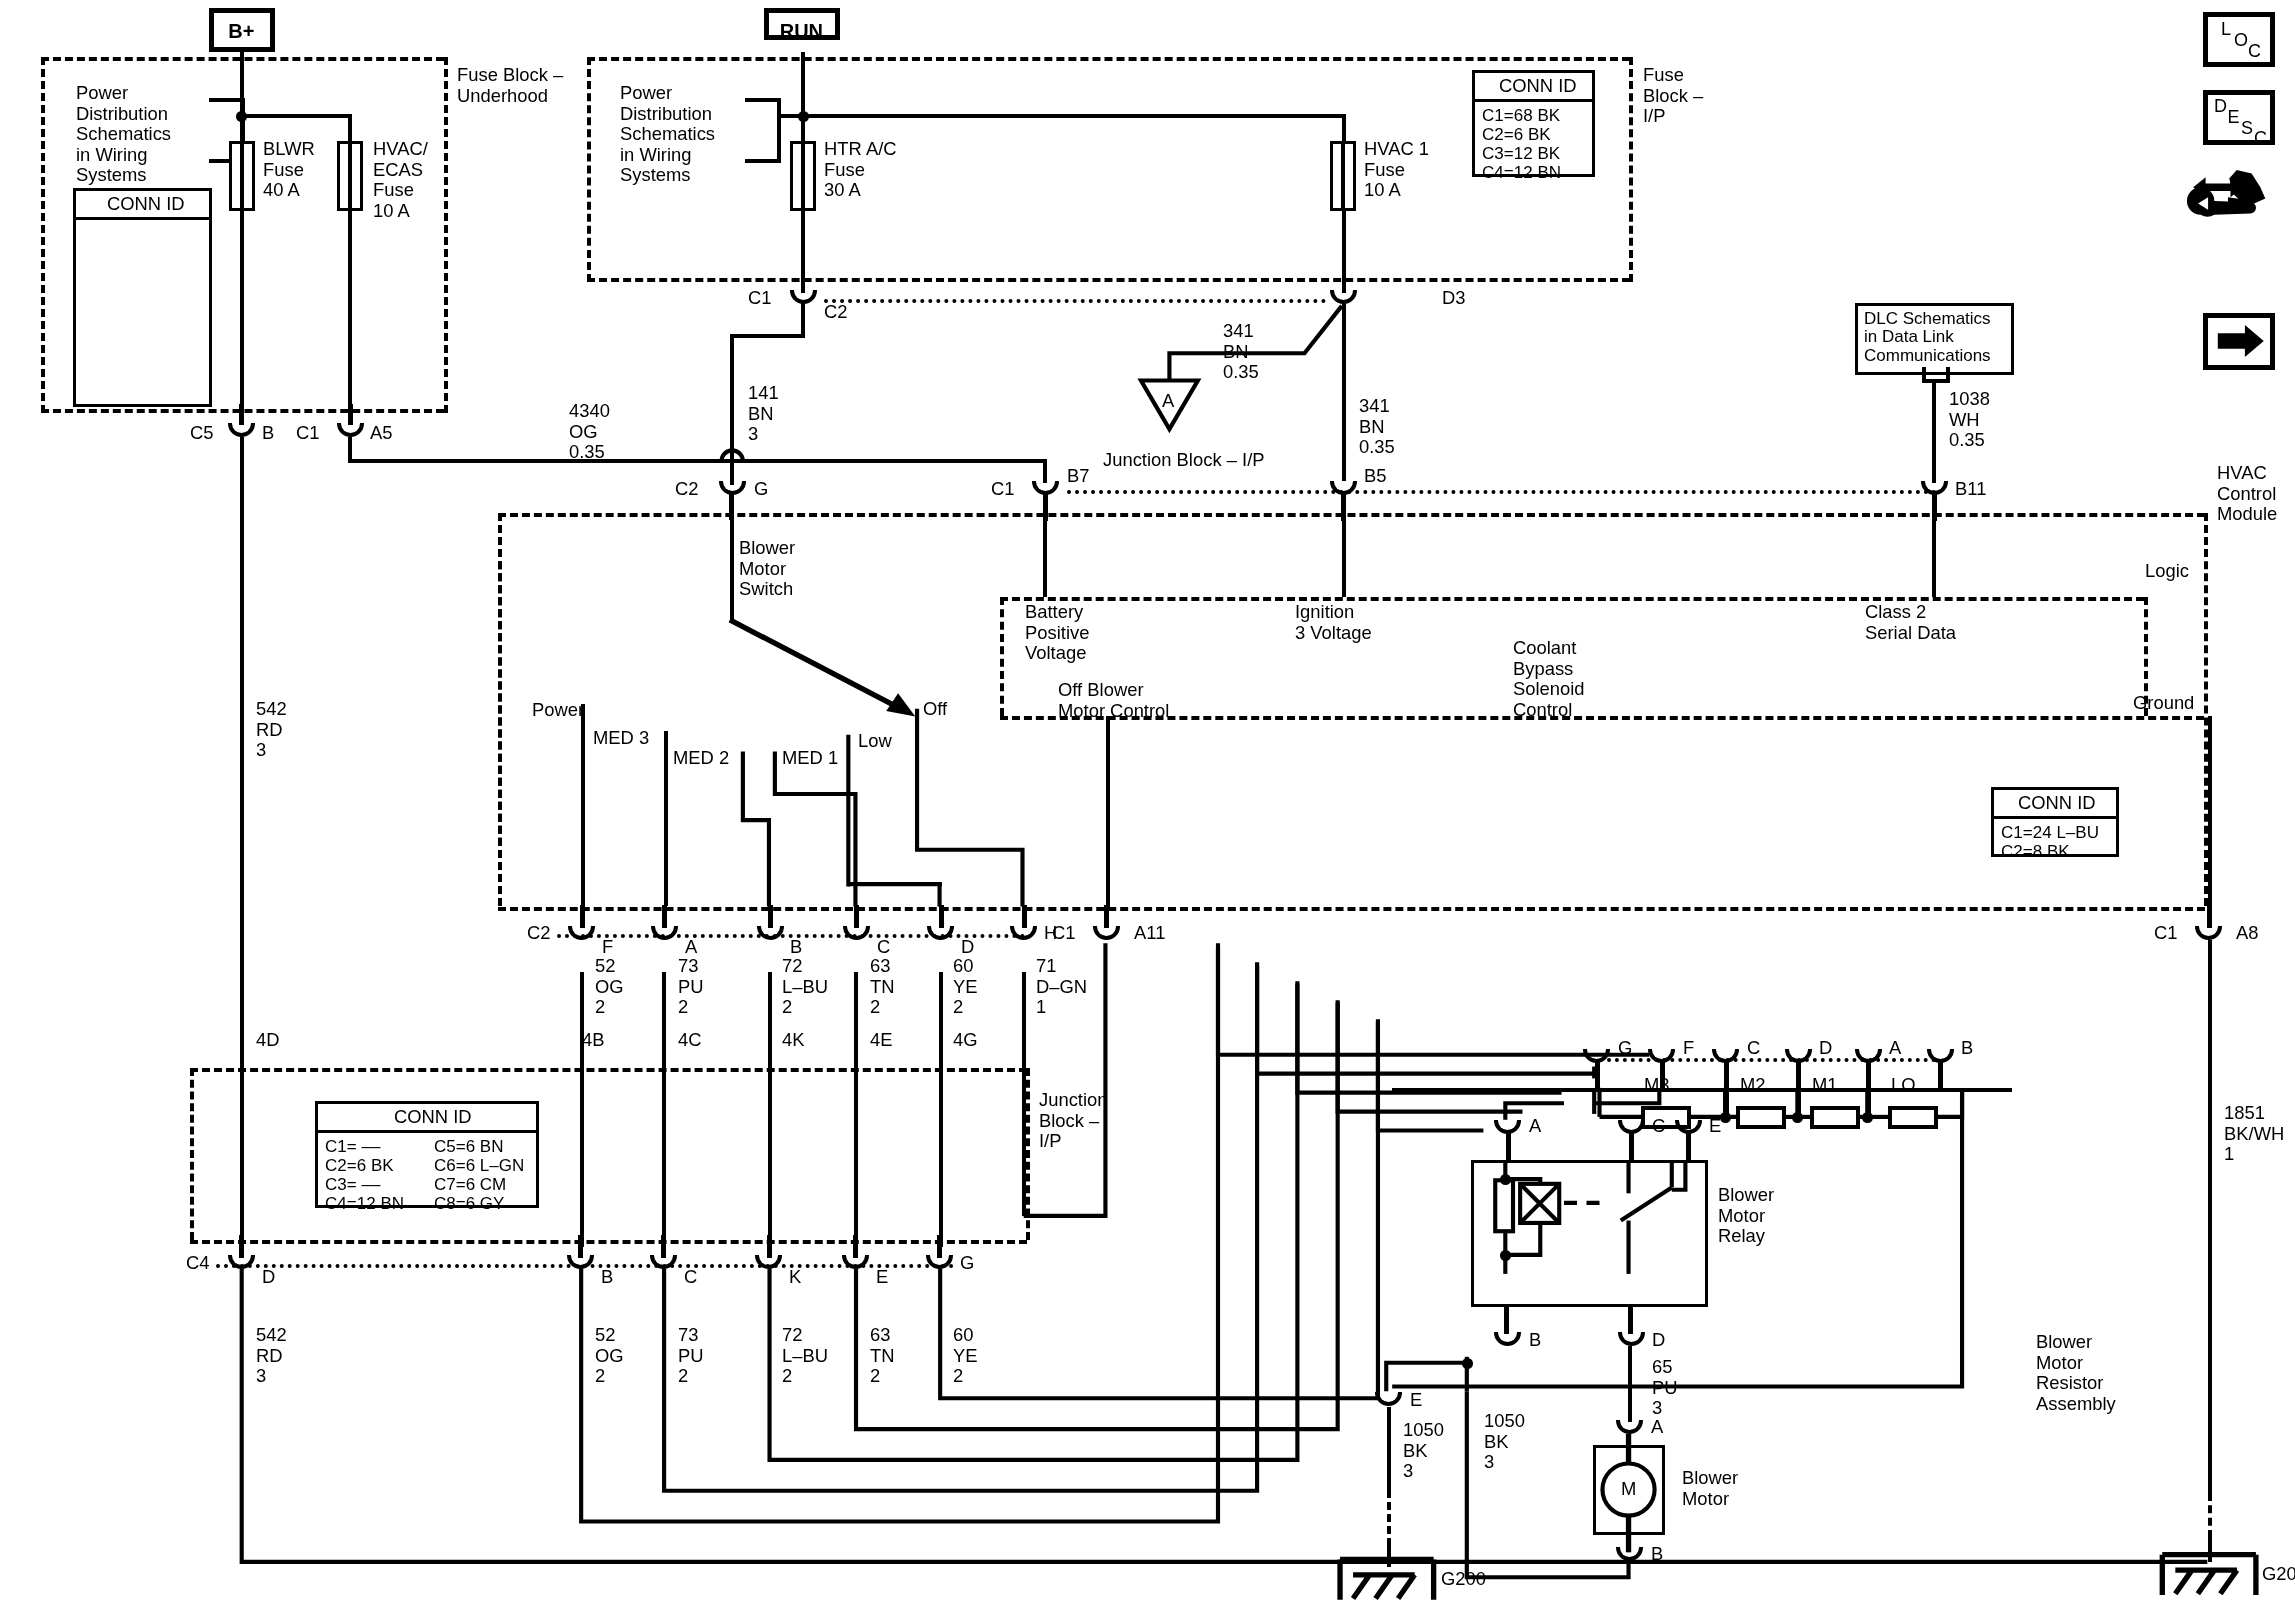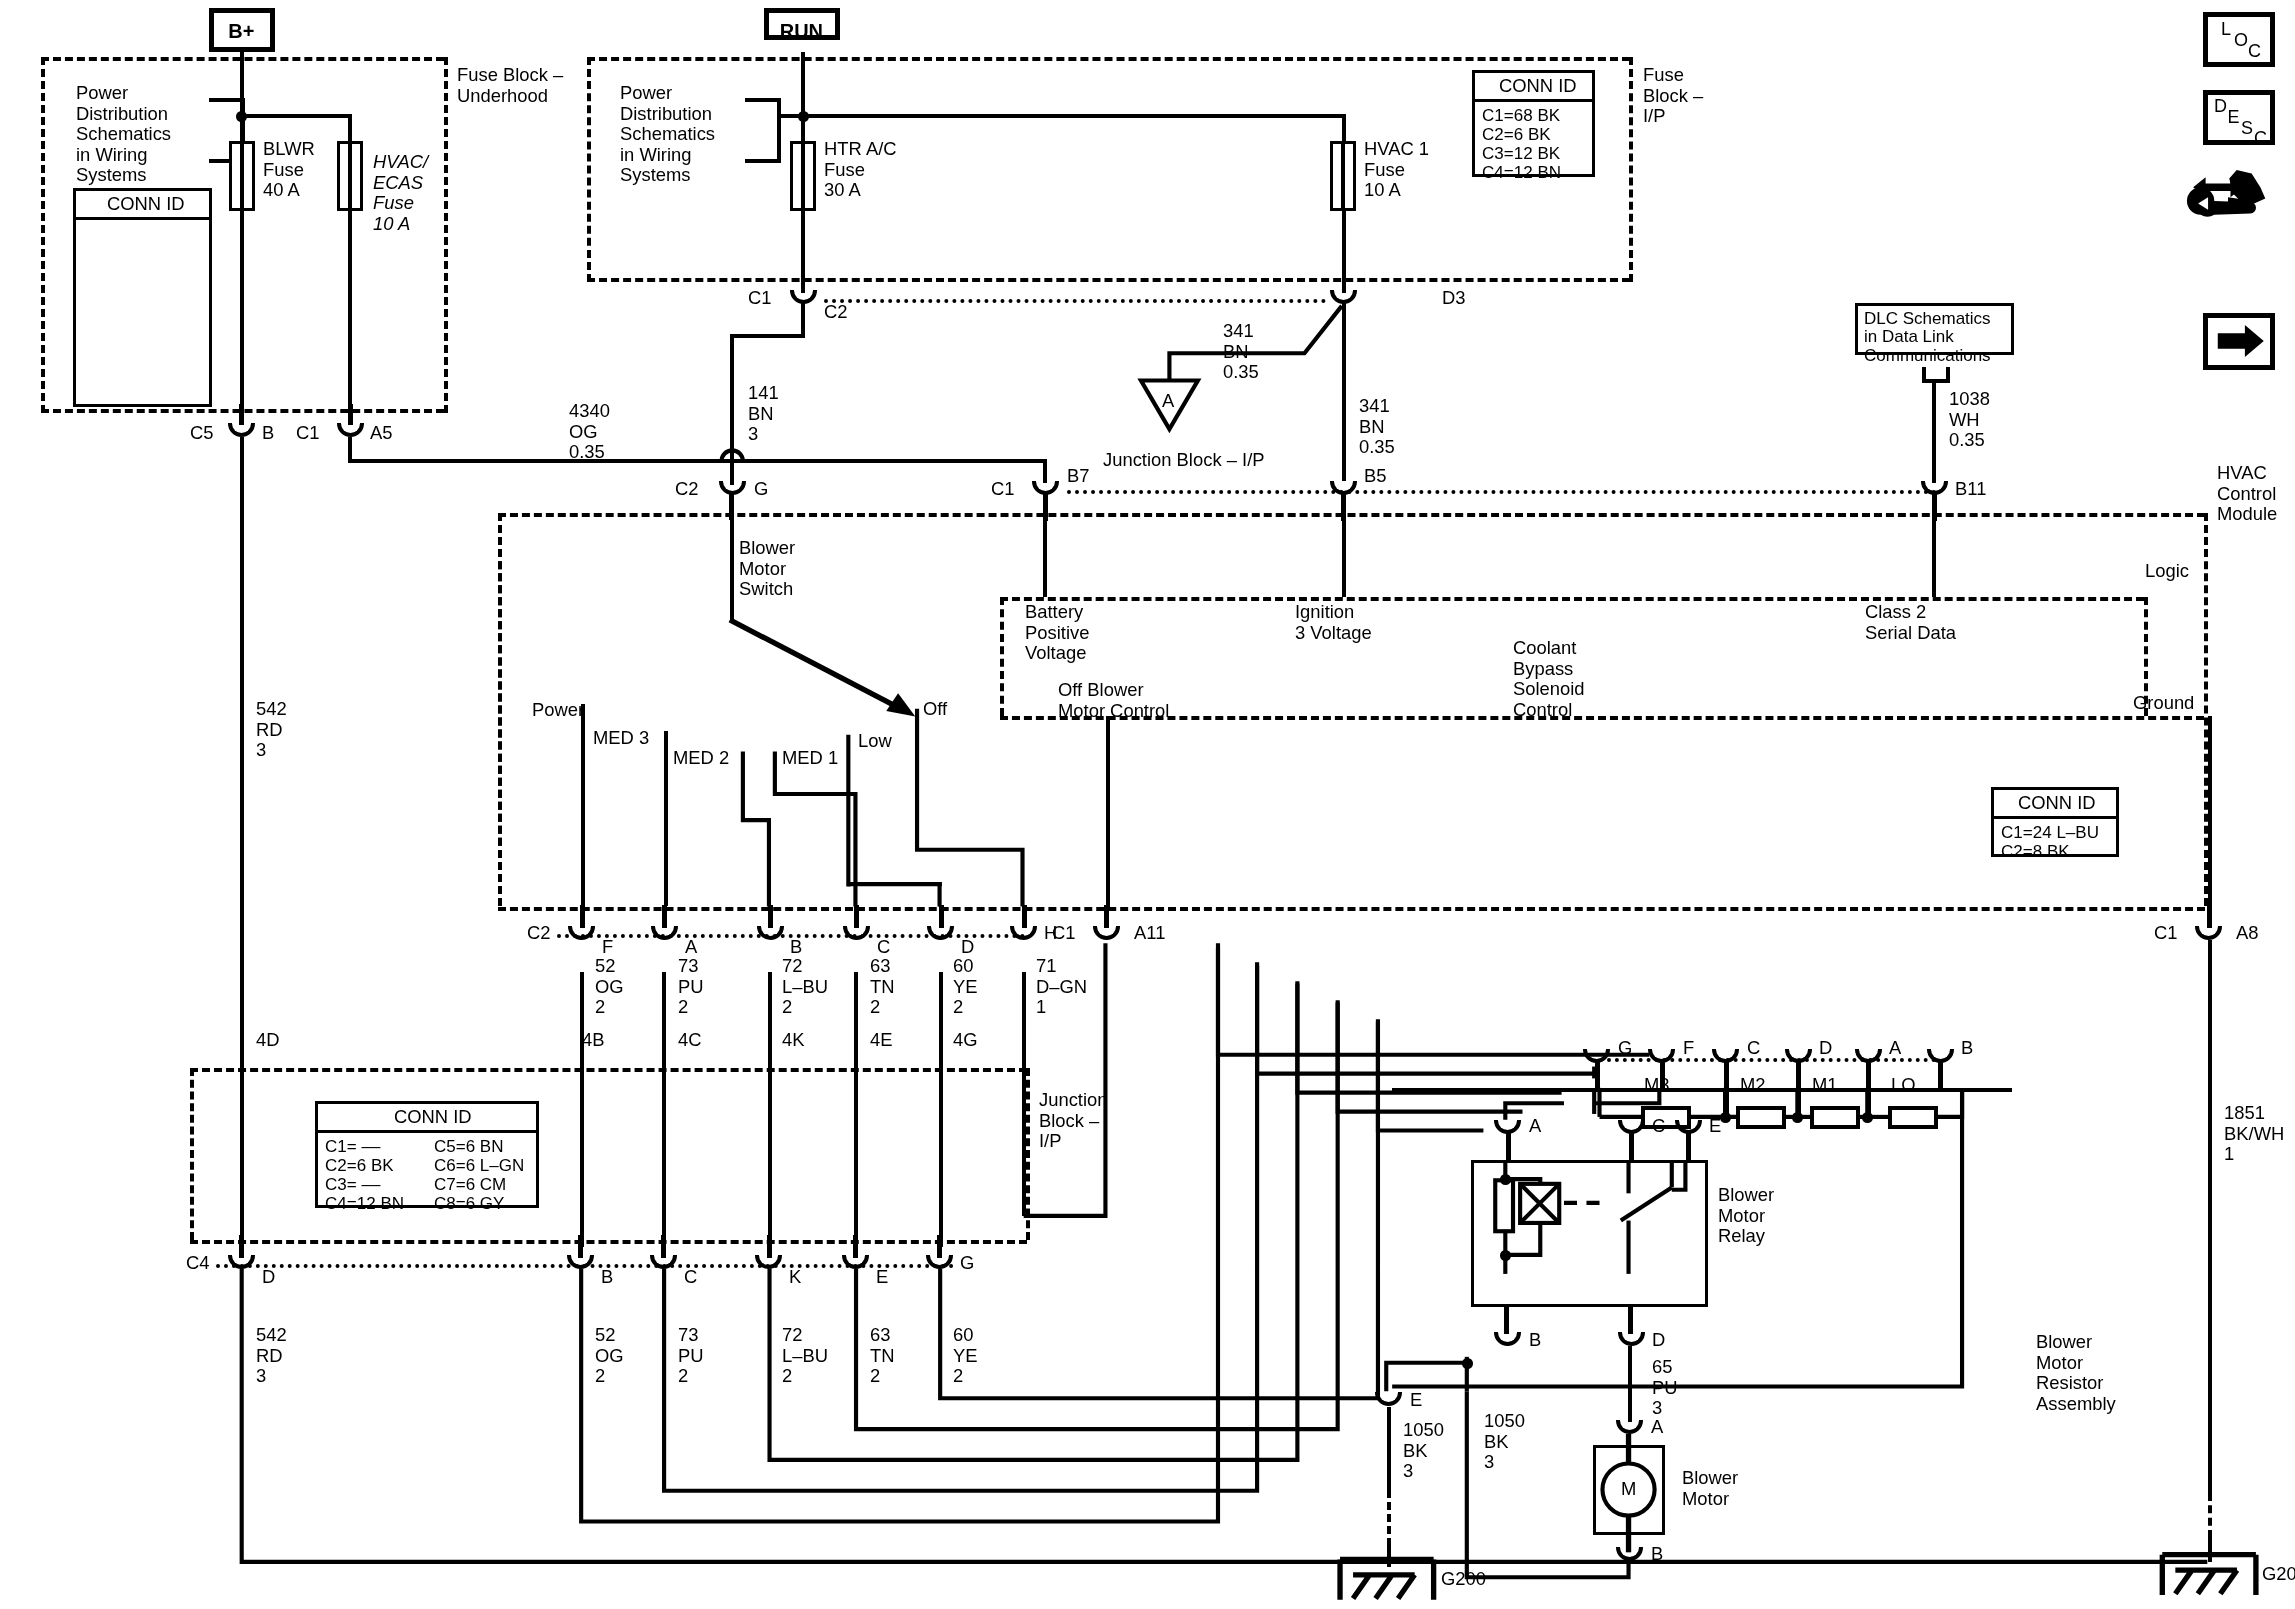--- a/index.html
+++ b/index.html
@@ -104,21 +104,21 @@
   <div class="node" style="left:236px;top:111px;"></div>
   <div class="v" style="left:240px;top:114px;height:30px;"></div>
 
   <div class="fuse" style="left:229px;top:141px;width:26px;height:70px;"></div>
   <span class="t" style="left:263px;top:139px;">BLWR
 Fuse
 40 A</span>
   <div class="v" style="left:240px;top:209px;height:201px;"></div>
 
   <div class="fuse" style="left:337px;top:141px;width:26px;height:70px;"></div>
-  <span class="t" style="left:373px;top:152px;font-style:italic;">HVAC/
+  <span class="t" style="left:373px;top:139px;">HVAC/
 ECAS
 Fuse
 10 A</span>
   <div class="v" style="left:348px;top:209px;height:201px;"></div>
 
   <div class="v thick" style="left:239px;top:404px;height:21.3px;"></div>
   <div class="pin" style="left:228px;top:423px;"></div>
   <span class="t" style="left:190px;top:423px;">C5</span>
   <span class="t" style="left:262px;top:423px;">B</span>
   <div class="v" style="left:240px;top:437px;height:813px;"></div>
@@ -238,21 +238,21 @@
   <div class="v thick" style="left:1043px;top:494px;height:27px;"></div>
   <div class="v" style="left:1043px;top:519px;height:78px;"></div>
 
   <div class="pin" style="left:1330px;top:481px;"></div>
   <span class="t" style="left:1364px;top:466px;">B5</span>
   <div class="v thick" style="left:1341px;top:494px;height:27px;"></div>
   <div class="v" style="left:1342px;top:519px;height:78px;"></div>
 
   <div class="dot-h" style="left:1067px;top:490px;width:870px;"></div>
 
-  <div class="box" style="left:1855px;top:303px;width:159px;height:52px;">
+  <div class="box" style="left:1855px;top:303px;width:159px;height:72px;">
     <span class="t sm" style="left:6px;top:3.6px;line-height:1.1;">DLC Schematics
 in Data Link
 Communications</span>
   </div>
 
   <div class="v" style="left:1922px;top:367px;height:15.4px;"></div>
   <div class="v" style="left:1946px;top:367px;height:15.4px;"></div>
   <div class="h" style="left:1922px;top:379px;width:28px;"></div>
   <div class="v" style="left:1932px;top:379px;height:104px;"></div>
   <span class="t" style="left:1949px;top:389px;" id="w1038">1038

